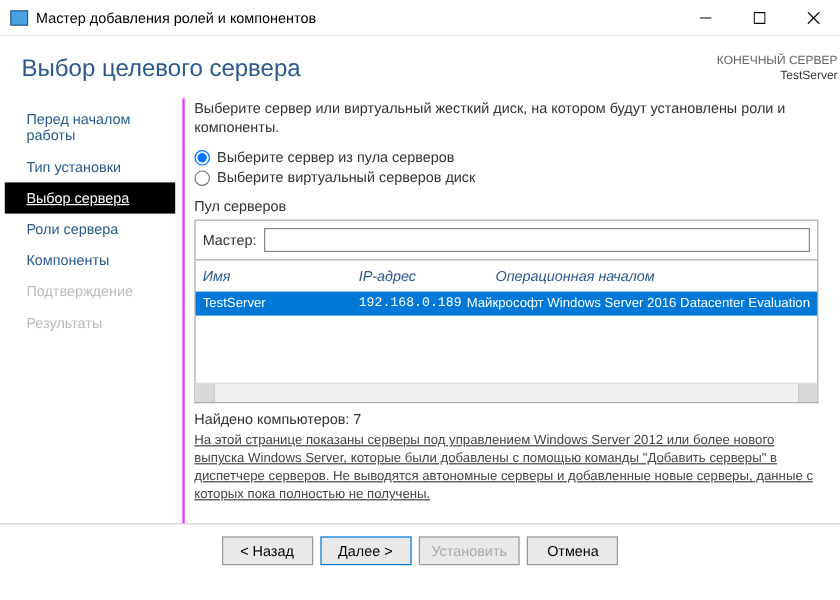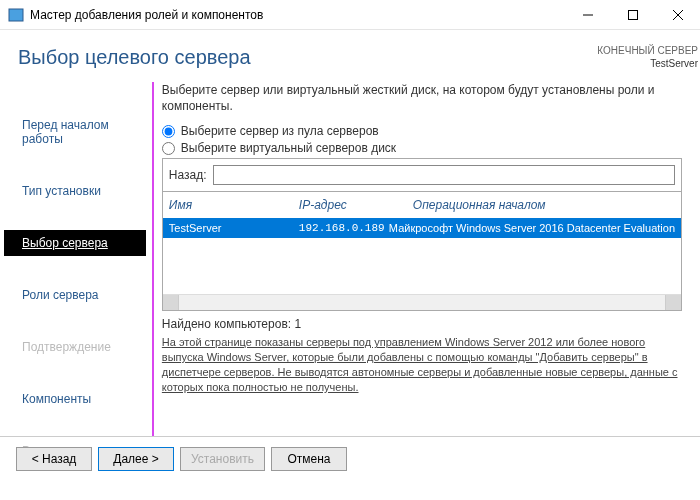--- a/index.html
+++ b/index.html
@@ -9,21 +9,21 @@
   .tb-title { font-size: 12px; color: #000; flex: 1; }
   .tb-btns { display: flex; }
   .tb-btn { width: 45px; height: 30px; display: flex; align-items: center; justify-content: center; }
   .tb-btn svg { stroke: #000; }
   .header { display: flex; align-items: center; padding: 14px 2px 6px 18px; }
   .header h1 { font-size: 20px; font-weight: 400; color: #2a5a8e; flex: 1; }
   .dest { text-align: right; font-size: 10px; color: #666; line-height: 1.3; }
   .dest .srv { color: #333; }
   .body { display: flex; padding: 6px 0 0 0; height: 360px; }
   .nav { width: 170px; padding: 4px 0; border-left: 4px solid transparent; }
-  .nav-item { font-size: 12px; padding: 6px 10px 6px 18px; color: #2a5a8e; cursor: pointer; margin-top: 26px; }
+  .nav-item { font-size: 12px; padding: 6px 10px 6px 18px; color: #2a5a8e; cursor: pointer; }
   .nav-item.active { background: #000000; color: #fff; text-decoration: underline; }
   .nav-item.disabled { color: #bbb; cursor: default; }
   .content { flex: 1; padding: 0 18px 0 8px; font-size: 12px; color: #333; border-left: 2px solid #d946ef; margin-left: 6px; }
   .content .intro { margin-bottom: 10px; line-height: 1.35; }
   .radiorow { display: flex; align-items: center; margin: 3px 0; }
   .radiorow input { margin-right: 6px; }
   .pool-label { margin-top: 10px; margin-bottom: 4px; }
   .filterbox { border: 1px solid #aaa; padding: 6px; }
   .filterrow { display: flex; align-items: center; }
   .filterrow label { margin-right: 6px; }
@@ -37,21 +37,21 @@
   .trow .c1 { width: 130px; }
   .trow .c2 { width: 90px; font-family: Liberation Mono, monospace; }
   .trow .c3 { flex: 1; white-space: nowrap; overflow: hidden; }
   .tbody-space { height: 56px; }
   .hscroll { height: 16px; background: #f0f0f0; border-top: 1px solid #ddd; display: flex; }
   .hscroll .thumb-l { width: 16px; background: #d8d8d8; border-right: 1px solid #ccc; }
   .hscroll .track { flex: 1; }
   .hscroll .thumb-r { width: 16px; background: #d8d8d8; border-left: 1px solid #ccc; }
   .count { margin: 6px 0 4px 0; }
   .note { font-size: 11px; color: #444; line-height: 1.35; text-decoration: underline; }
-  .footer { height: 44px; border-top: 1px solid #ccc; display: flex; align-items: center; justify-content: flex-start; padding: 16px 16px; gap: 6px; }
+  .footer { height: 44px; border-top: 1px solid #ccc; display: flex; align-items: center; justify-content: center; padding: 16px 16px; gap: 6px; }
   .btn { min-width: 76px; height: 24px; font-size: 12px; border: 1px solid #999; background: #e9e9e9; padding: 0 10px; cursor: pointer; }
   .btn:disabled { color: #aaa; cursor: default; }
   .btn.primary { border: 1px solid #0078d7; }
 </style>
 </head>
 <body>
 
 <div class="titlebar">
   <span class="tb-icon">
     <svg viewBox="0 0 16 16">
@@ -86,41 +86,42 @@
     <div class="srv">TestServer</div>
   </div>
 </div>
 
 <div class="body">
   <div class="nav">
     <div class="nav-item">Перед началом работы</div>
     <div class="nav-item">Тип установки</div>
     <div class="nav-item active">Выбор сервера</div>
     <div class="nav-item">Роли сервера</div>
+    <div class="nav-item">Компоненты</div>
     <div class="nav-item disabled">Подтверждение</div>
-    <div class="nav-item">Компоненты</div>
     <div class="nav-item disabled">Результаты</div>
   </div>
 
   <div class="content">
     <p class="intro">Выберите сервер или виртуальный жесткий диск, на котором будут установлены роли и компоненты.</p>
 
     <div class="radiorow">
       <input type="radio" name="sel" checked="" style="">
       <label>Выберите сервер из пула серверов</label>
     </div>
     <div class="radiorow">
       <input type="radio" name="sel" style="">
       <label>Выберите виртуальный серверов диск</label>
     </div>
 
+    <p class="pool-label">Пул серверов</p>
 
     <div class="filterbox">
       <div class="filterrow">
-        <label>Назад:</label>
+        <label>Мастер:</label>
         <input type="text" style="">
       </div>
     </div>
 
     <div class="tablewrap">
       <div class="thead">
         <div class="c1">Имя</div>
         <div class="c2">IP-адрес</div>
         <div class="c3">Операционная началом</div>
       </div>
@@ -130,21 +131,21 @@
         <div class="c3">Майкрософт Windows Server 2016 Datacenter Evaluation</div>
       </div>
       <div class="tbody-space"></div>
       <div class="hscroll">
         <div class="thumb-l"></div>
         <div class="track"></div>
         <div class="thumb-r"></div>
       </div>
     </div>
 
-    <p class="count">Найдено компьютеров: 1</p>
+    <p class="count">Найдено компьютеров: 7</p>
     <p class="note">На этой странице показаны серверы под управлением Windows Server 2012 или более нового выпуска Windows Server, которые были добавлены с помощью команды "Добавить серверы" в диспетчере серверов. Не выводятся автономные серверы и добавленные новые серверы, данные с которых пока полностью не получены.</p>
   </div>
 </div>
 
 <div class="footer">
   <button class="btn">&lt; Назад</button>
   <button class="btn primary">Далее &gt;</button>
   <button class="btn" disabled="">Установить</button>
   <button class="btn">Отмена</button>
 </div>

